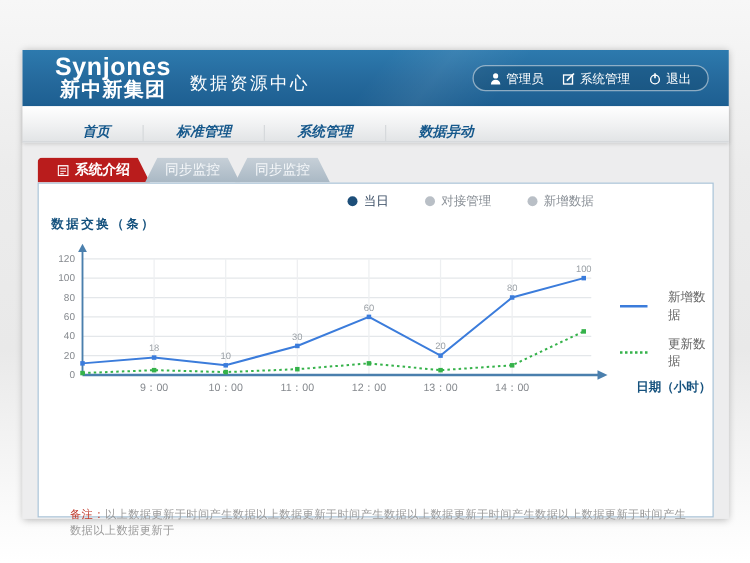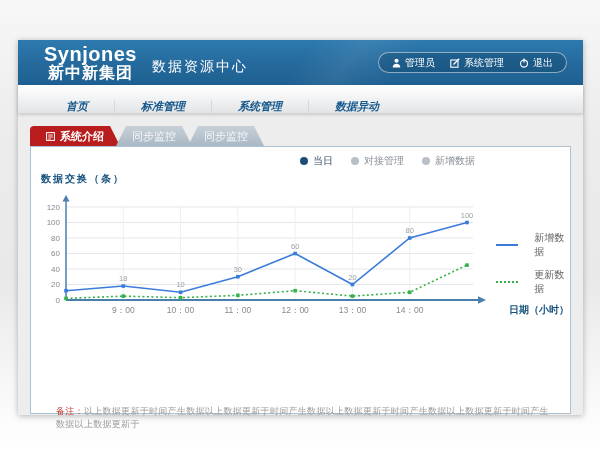--- a/index.html
+++ b/index.html
@@ -61,21 +61,21 @@
   .tab.inactive{
     background:linear-gradient(180deg,#c7d0d8,#a9b8c4);
     clip-path:polygon(10px 0,calc(100% - 10px) 0,100% 100%,0 100%);
     margin-left:-4px;color:#f4f7f9;
   }
   .panel{
     position:absolute;left:12px;right:12px;top:33px;height:266px;
     background:#fff;border:1px solid #a9c2d6;
   }
   
-  .filters{position:absolute;top:7px;right:95px;display:flex;gap:18px;align-items:center;justify-content:flex-end;}
+  .filters{position:absolute;top:7px;right:95px;display:flex;gap:29px;align-items:center;justify-content:flex-end;}
   .filter{display:flex;align-items:center;gap:5px;font-size:10px;cursor:pointer;}
   .dot{width:8px;height:8px;border-radius:50%;}
   .filter.selected .dot{background:#1d4e79;}
   .filter.selected{color:#33475f;}
   .filter.unselected .dot{background:#b9bfc6;}
   .filter.unselected{color:#8a9097;}
   .ylabel{position:absolute;left:10px;top:25px;font-size:10px;font-weight:bold;color:#16527e;letter-spacing:2px;}
   .xlabel{position:absolute;left:442px;top:156px;font-size:10px;font-weight:bold;color:#16527e;margin-left:36px;}
   #chart-svg{position:absolute;left:5px;top:48px;}
   .chart-legend{position:absolute;left:465px;top:84px;display:flex;flex-direction:column;gap:9px;}

